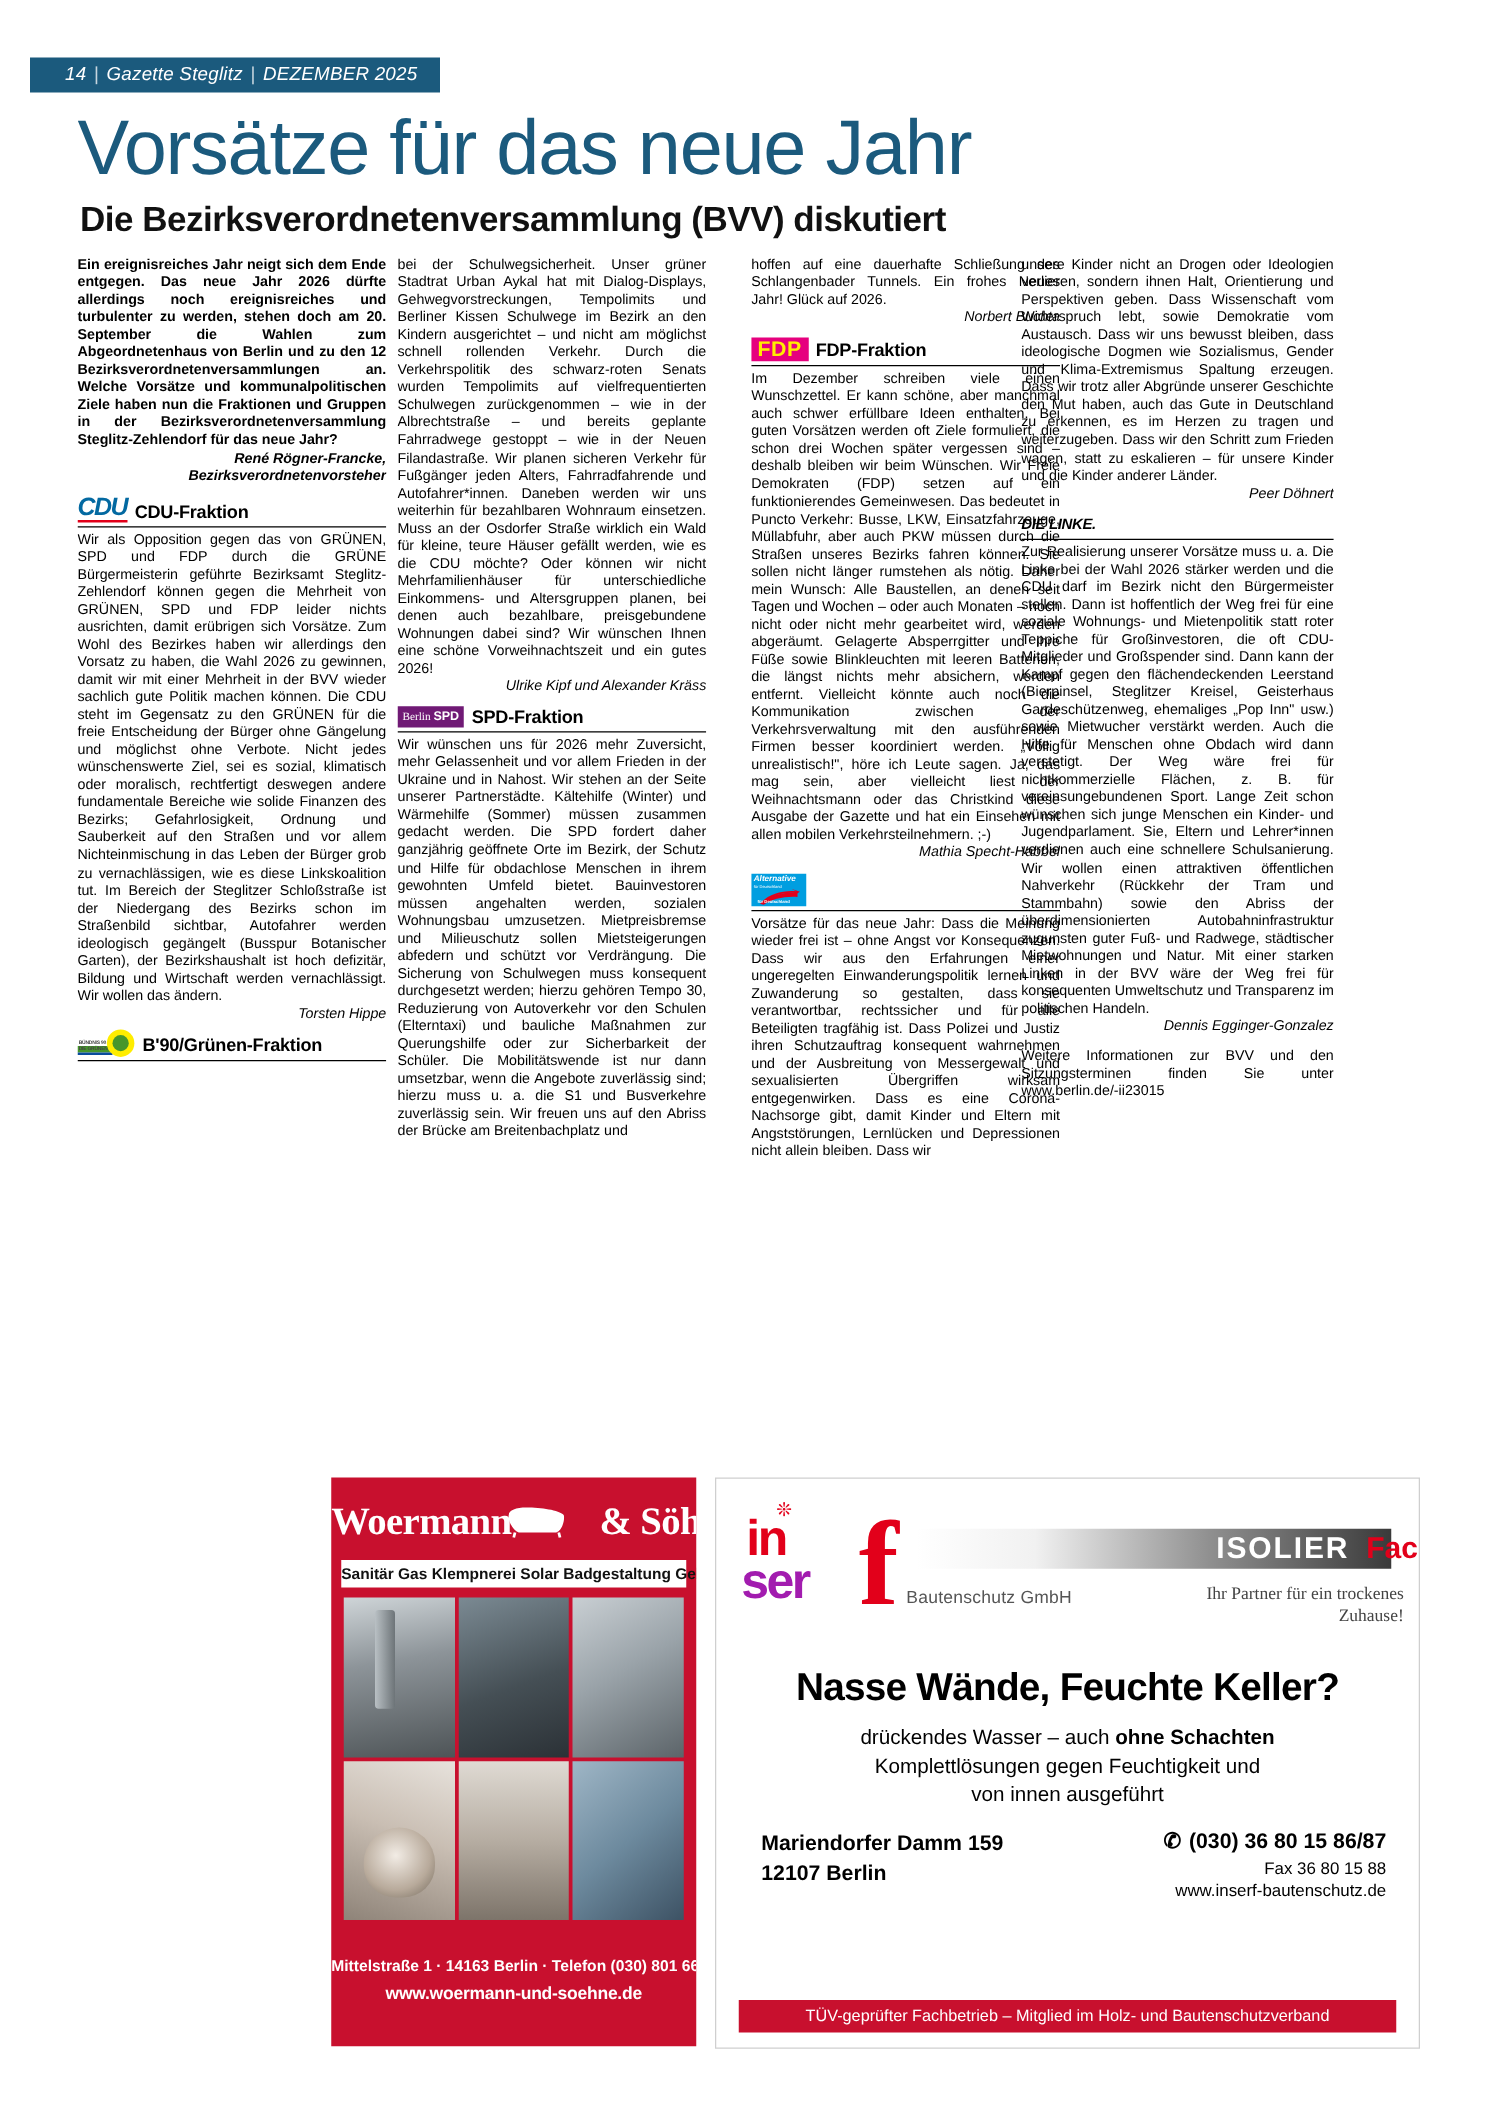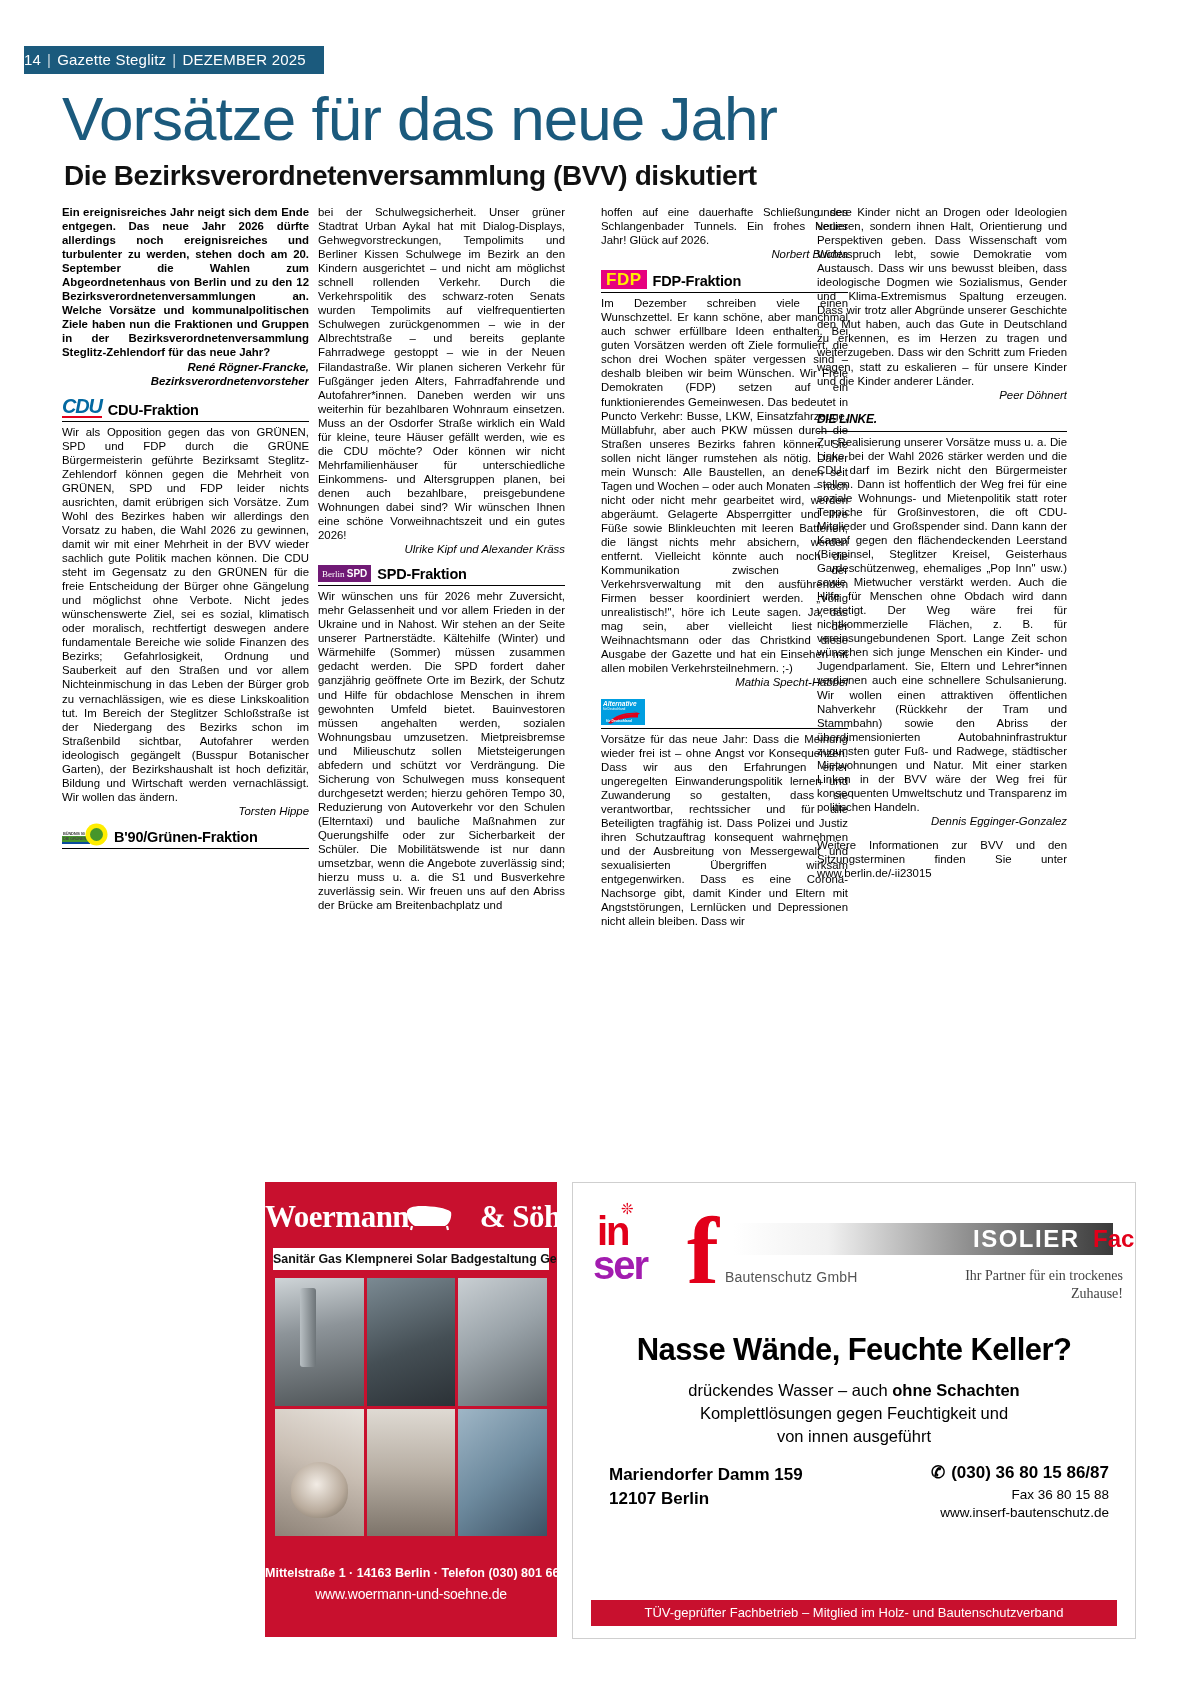--- a/index.html
+++ b/index.html
@@ -11,24 +11,25 @@
     position:relative;
     overflow:hidden;
   }
   .page{position:relative;width:1200px;height:1697px;}
 
   
   .runhead{
     position:absolute;left:24px;top:46px;
     background:#1b5a7d;color:#fff;
     height:28px;line-height:28px;
-    padding:0 18px 0 0;
+    padding:0 18px 0 28px;
     font-size:15px;letter-spacing:.2px;
     font-family:"Liberation Sans", sans-serif;
     white-space:nowrap;
+    font-style:italic;
   }
   .runhead .sep{opacity:.75;padding:0 6px;}
 
   
   .headline{
     position:absolute;left:62px;top:86px;
     font-size:62px;line-height:66px;
     color:#1b5a7d;font-weight:400;
     letter-spacing:-1px;
     white-space:nowrap;
@@ -193,21 +194,21 @@
   .ph4:after{content:"";position:absolute;left:18%;top:42%;width:64%;height:44%;
     background:radial-gradient(circle at 45% 40%, #f2ece5 0%, #b8aa9b 60%, #6f6659 100%);
     border-radius:50% 50% 45% 45%;}
   .wo-addr{
     position:absolute;left:0;bottom:54px;width:292px;text-align:center;
     color:#fff;font-size:12.5px;line-height:19px;font-weight:700;
     white-space:nowrap;
   }
   .wo-url{
     position:absolute;left:0;bottom:33px;width:292px;text-align:center;
-    color:#fff;font-size:14px;line-height:19px;font-weight:400;
+    color:#fff;font-size:14px;line-height:19px;font-weight:700;
     letter-spacing:-.2px;
   }
 
   
   .ad-inserf{
     position:absolute;left:572px;top:1182px;
     width:562px;height:455px;
     background:#fff;border:1px solid #cfcfcf;
     overflow:hidden;
   }

